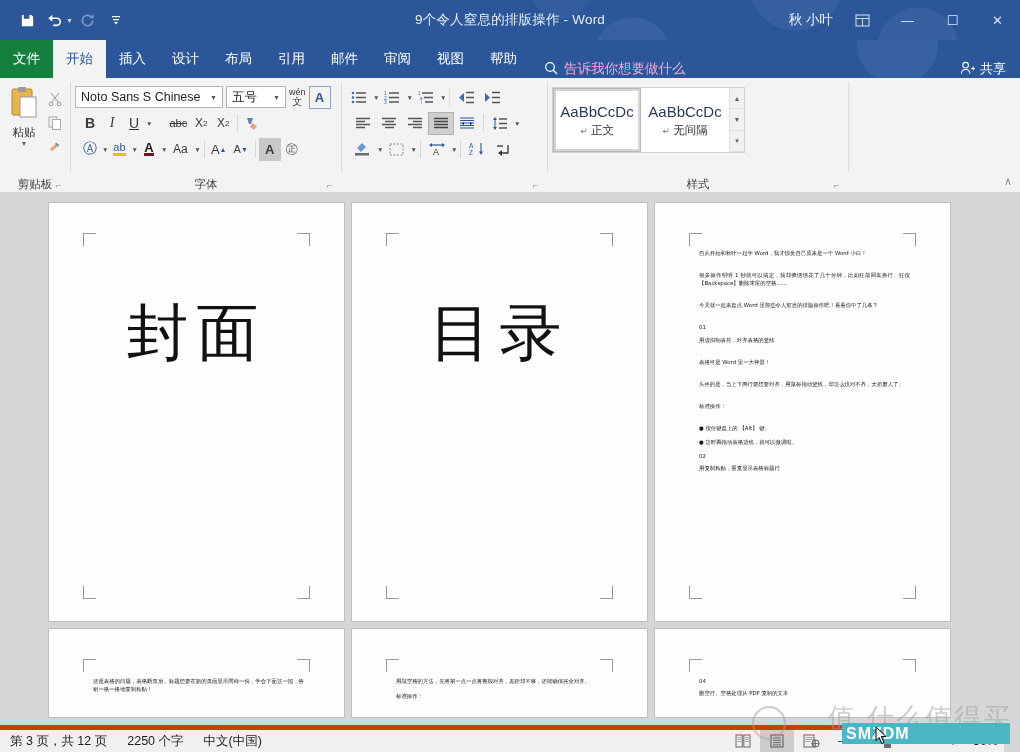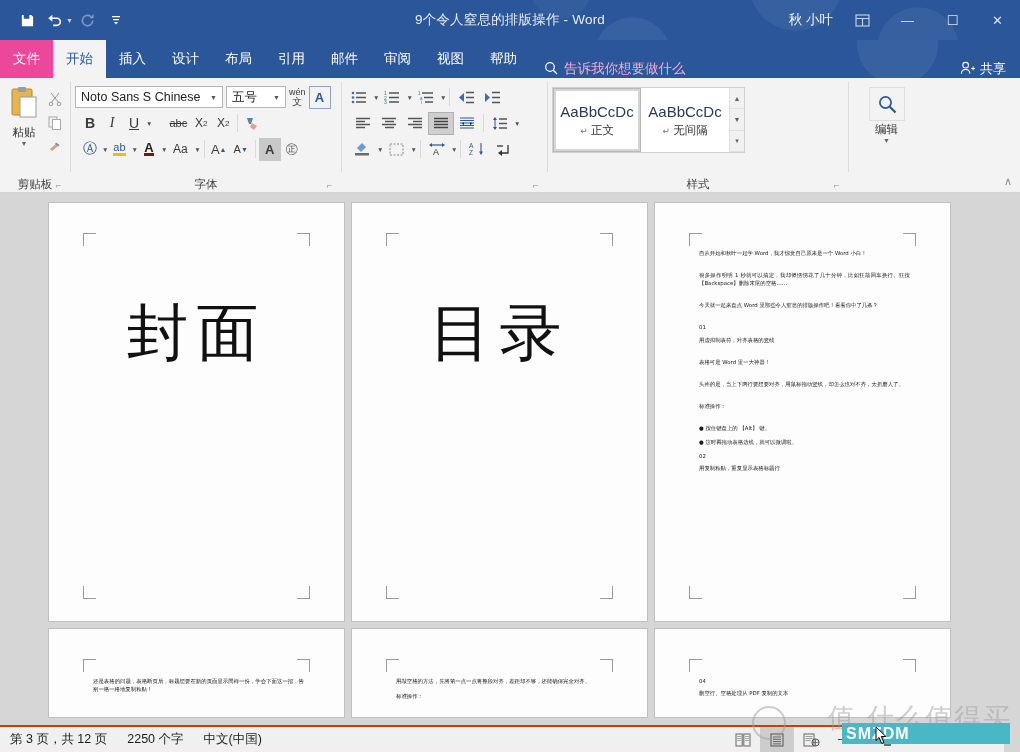--- a/index.html
+++ b/index.html
@@ -51,21 +51,21 @@
   }
   .tabbar::after{
     content:""; position:absolute; inset:0;
     background: radial-gradient(circle at 88% 10%, rgba(255,255,255,.06) 0 40px, transparent 41px);
     pointer-events:none;
   }
   .tab {
     padding: 0 13px; height: 38px; display: flex; align-items: center;
     color: #ffffff; font-size: 13.5px; z-index:2;
   }
-  .tab.file { background: #ec4899; }
+  .tab.file { background: #15803d; }
   .tab.active { background: #f3f3f3; color: #2b579a; }
   .tellme {
     display:flex; align-items:center; gap:6px; margin-left: 14px; color: #f9a8d4;
     font-size: 13.5px; z-index: 2;
   }
   .tellme .mag { font-size: 14px; }
   .share {
     margin-left: auto; margin-right: 14px; display: flex; align-items: center; gap: 5px;
     color: #ffffff; font-size: 13px; z-index: 2;
   }
@@ -182,21 +182,21 @@
     text-align: justify; font-family: "DejaVu Sans", sans-serif; transform-origin: left top;
   }
   .ptext p.num { margin-bottom: 4px; }
   .ptext p.tight { margin-bottom: 7px; }
   .ptext p.bullet { margin-bottom: 6px; }
   .page.half { height: 90px; }
   .page.half .ptext { top: 48px; }
   
   .statusbar {
     position: absolute; left: 0; right: 16px; bottom: 0; height: 27px;
-    background: #f0f0f0; border-top: 2px solid #c2410c;
+    background: #f0f0f0; border-top: 5px solid #c2410c;
     display: flex; align-items: center; font-size: 12.5px; color: #1c1c1c;
   }
   .sb-item { padding: 0 10px; white-space: nowrap; }
   .sb-right { margin-left: auto; display: flex; align-items: center; height: 100%; }
   .viewbtn {
     width: 34px; height: 100%; display: flex; align-items: center; justify-content: center;
     font-size: 14px; color: #555;
   }
   .viewbtn.active { background: #cdcdcd; }
   .zoomwrap { display: flex; align-items: center; gap: 6px; padding: 0 6px; }
@@ -577,35 +577,20 @@
           <div>▼</div>
           <div>▾</div>
         </div>
       </div>
     </div>
     <div class="group-label">样式</div>
     <span class="dlg">⌐</span>
   </div>
   <div class="group-sep"></div>
 
-  <div class="group g-edit">
-    <div class="group-body" style="justify-content:center;">
-      <div class="edit-main">
-        <div class="edit-ico">
-          <svg width="20" height="20" viewBox="0 0 20 20">
-              <circle cx="8.5" cy="8.5" r="5.6" fill="none" stroke="#2b579a" stroke-width="1.7"></circle>
-              <path stroke="#2b579a" stroke-width="2.2" d="M12.8 12.8L18.5 18.5"></path>
-            </svg>
-        </div>
-        <span class="clip-lbl">编辑</span>
-        <span class="clip-caret">▼</span>
-      </div>
-    </div>
-    <div class="group-label"></div>
-  </div>
 
   <span class="ribbon-collapse">∧</span>
 </div>
 
 <div class="docarea">
   <div class="pgrid">
 
     <div class="page">
       <div class="crop"></div>
       <div class="crop-b"></div>

